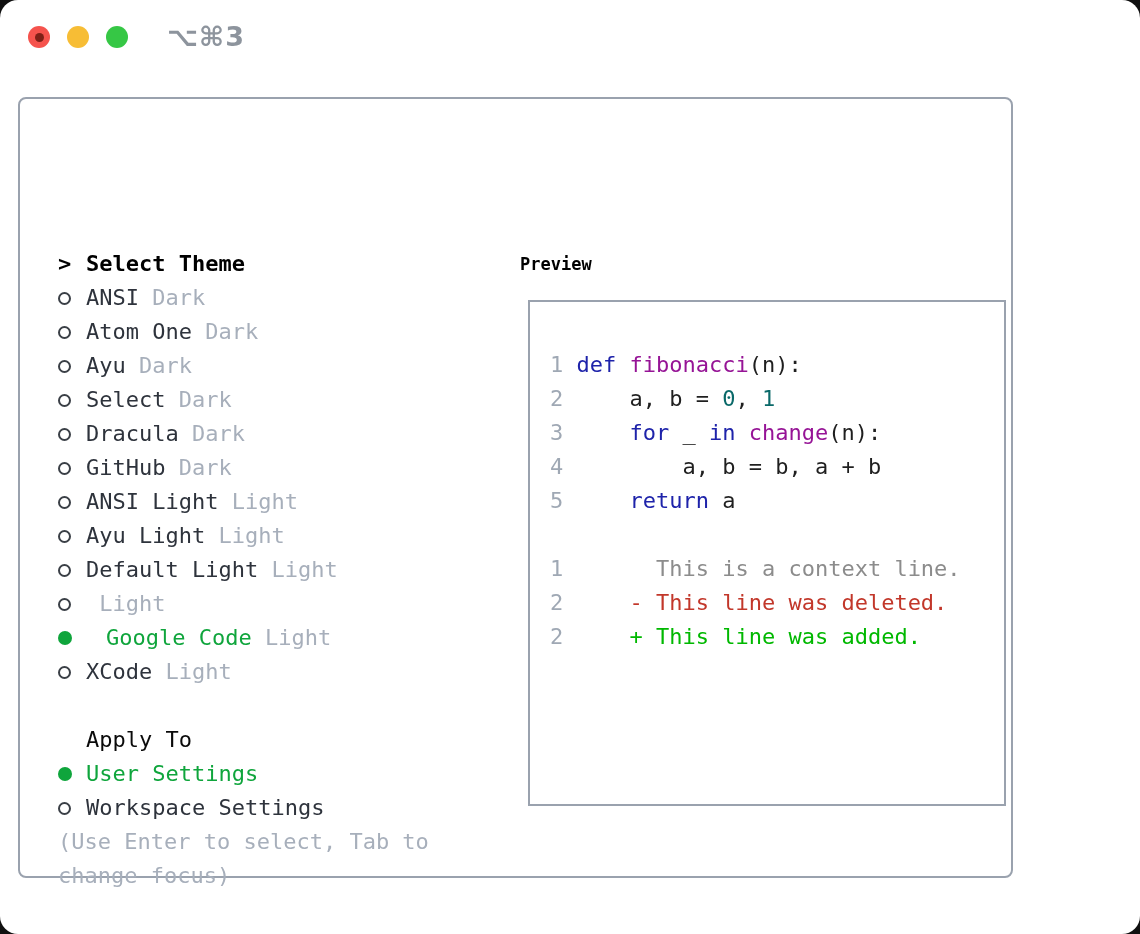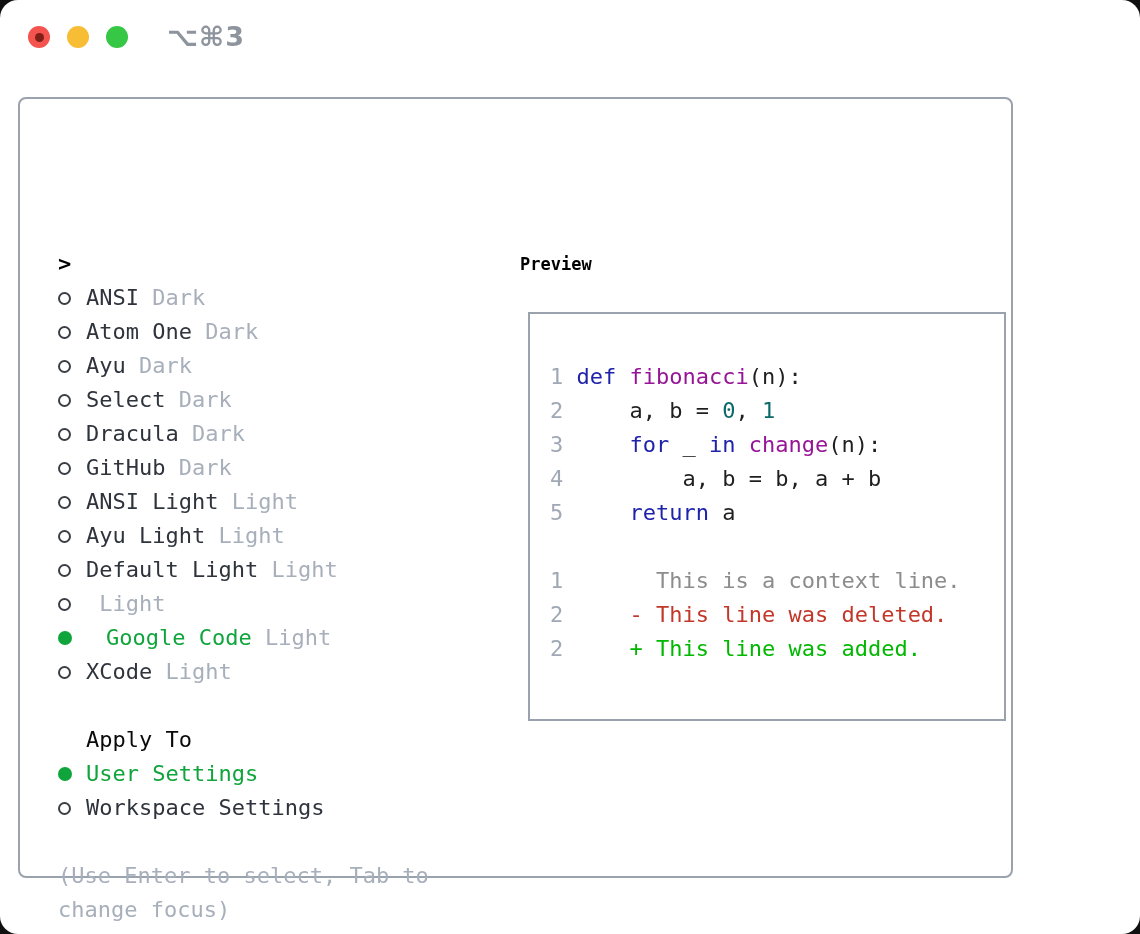--- a/index.html
+++ b/index.html
@@ -65,31 +65,31 @@
     border: none; background: var(--accent);
   }
   .hdr { font-weight: 700; color: #000000; }
   .theme-name { color: #2e333c; }
   .theme-name.sel { color: var(--accent); margin-left: 20px; }
   .variant { color: var(--muted); }
   .apply-block { margin-top: 34px; }
   .apply-hdr { color: #0a0a0a; }
   .opt-label { color: #2e333c; }
   .opt-label.sel { color: var(--accent); }
-  .help-block { margin-top: 34px; color: var(--muted); }
+  .help-block { color: var(--muted); }
   .help-line { height: 34px; line-height: 34px; white-space: pre; }
   
   .preview-title {
     position: absolute; left: 500px; top: 148px;
     height: 34px; line-height: 34px;
     font-size: 17px; font-weight: 700; color: #000;
   }
   .preview-box {
-    position: absolute; left: 508px; top: 213px;
-    width: 478px; height: 409px;
+    position: absolute; left: 508px; top: 201px;
+    width: 478px; height: 506px;
     border: 2px solid var(--border, #9aa2ae);
     box-sizing: border-box;
     padding: 46px 0 0 20px;
     background: #fff;
     overflow: hidden;
   }
   .code-row { height: 34px; line-height: 34px; font-size: 22px; white-space: pre; }
   .num     { color: var(--numgray); }
   .seg-kw  { color: var(--kw); }
   .seg-fn  { color: var(--fn); }
@@ -111,20 +111,21 @@
     <span class="tl tl-yellow"></span>
     <span class="tl tl-green"></span>
   </div>
   <div class="win-title">⌥⌘3</div>
 
   <div class="panel">
 
     <div class="left-col">
       <div class="row">
         <span class="marker prompt">&gt;</span>
+        <span class="hdr">Select Theme</span>
       </div>
       <div id="theme-items">
           <div class="row"><span class="marker"><span class="radio"></span></span><span class="theme-name">ANSI</span><span class="variant"> Dark</span></div>
           <div class="row"><span class="marker"><span class="radio"></span></span><span class="theme-name">Atom One</span><span class="variant"> Dark</span></div>
           <div class="row"><span class="marker"><span class="radio"></span></span><span class="theme-name">Ayu</span><span class="variant"> Dark</span></div>
           <div class="row"><span class="marker"><span class="radio"></span></span><span class="theme-name">Select</span><span class="variant"> Dark</span></div>
           <div class="row"><span class="marker"><span class="radio"></span></span><span class="theme-name">Dracula</span><span class="variant"> Dark</span></div>
           <div class="row"><span class="marker"><span class="radio"></span></span><span class="theme-name">GitHub</span><span class="variant"> Dark</span></div>
           <div class="row"><span class="marker"><span class="radio"></span></span><span class="theme-name">ANSI Light</span><span class="variant"> Light</span></div>
           <div class="row"><span class="marker"><span class="radio"></span></span><span class="theme-name">Ayu Light</span><span class="variant"> Light</span></div>

